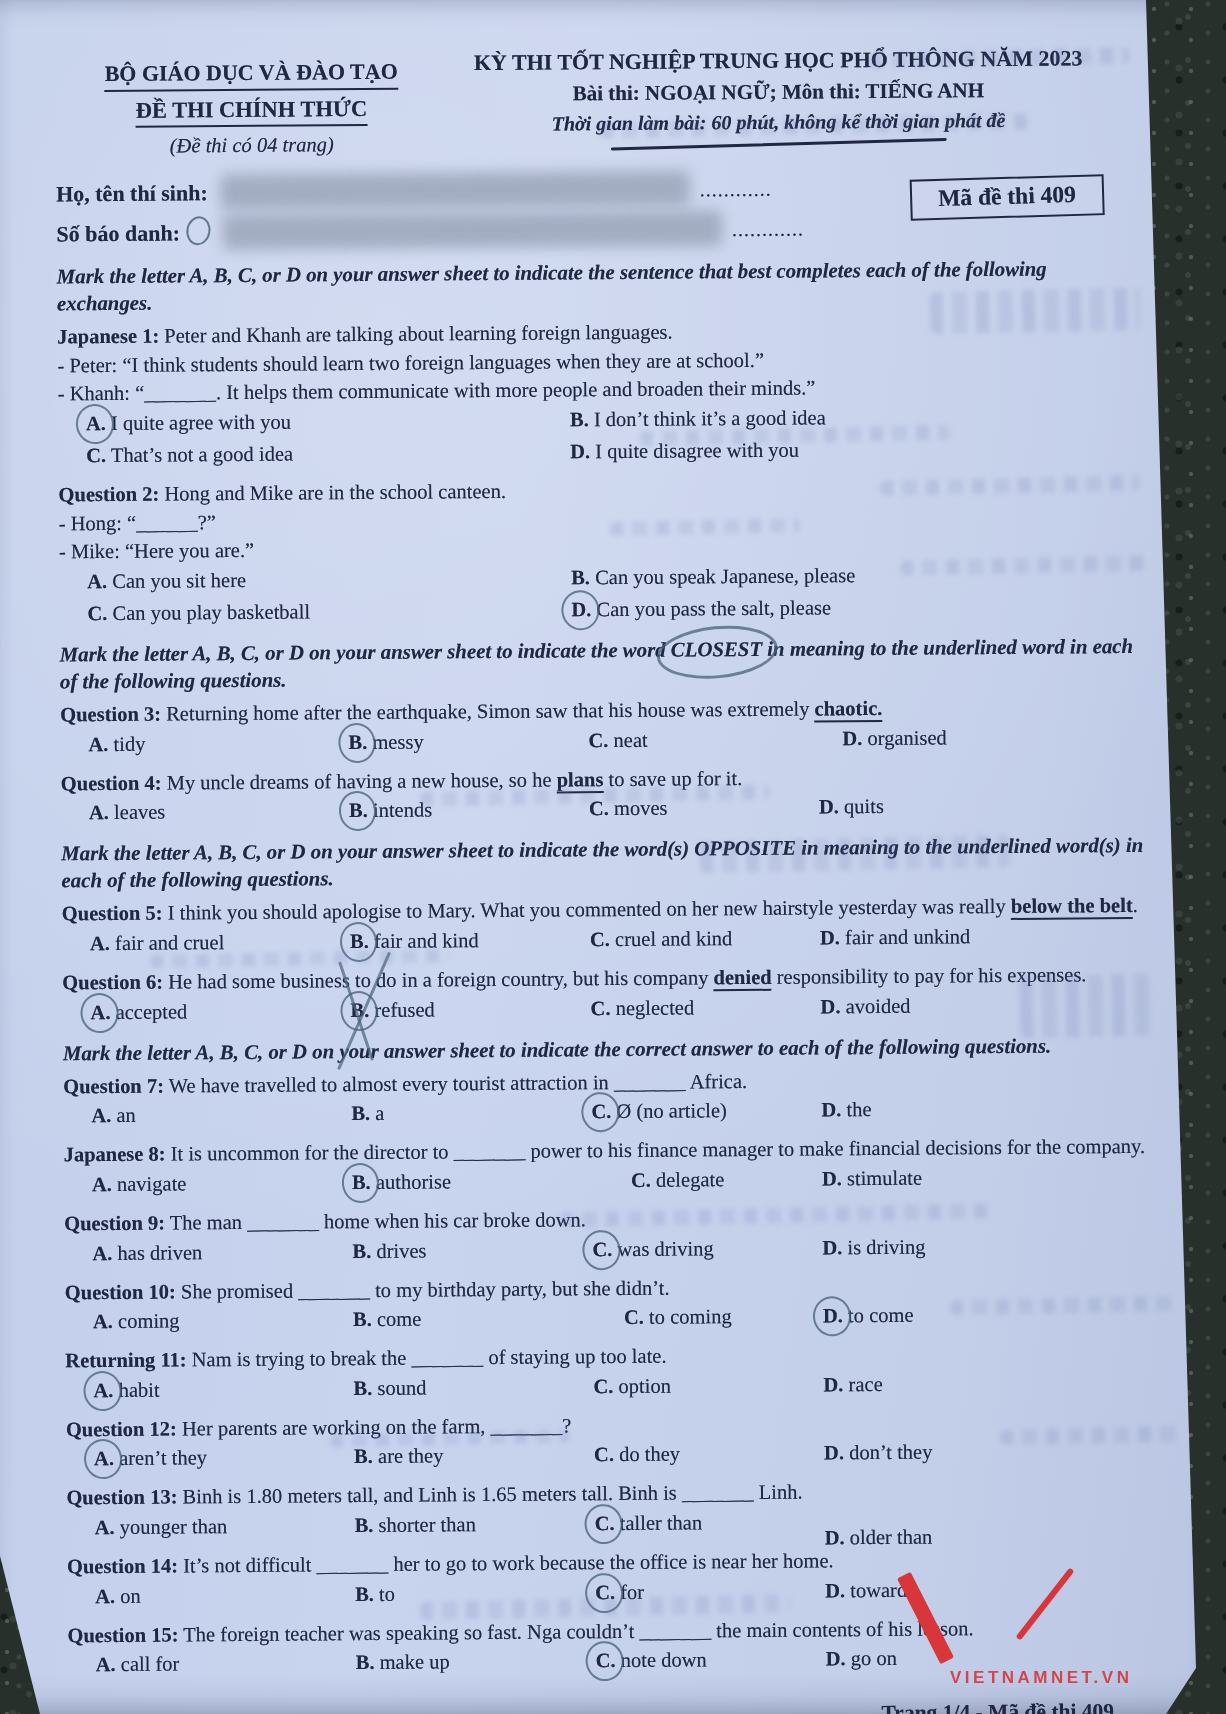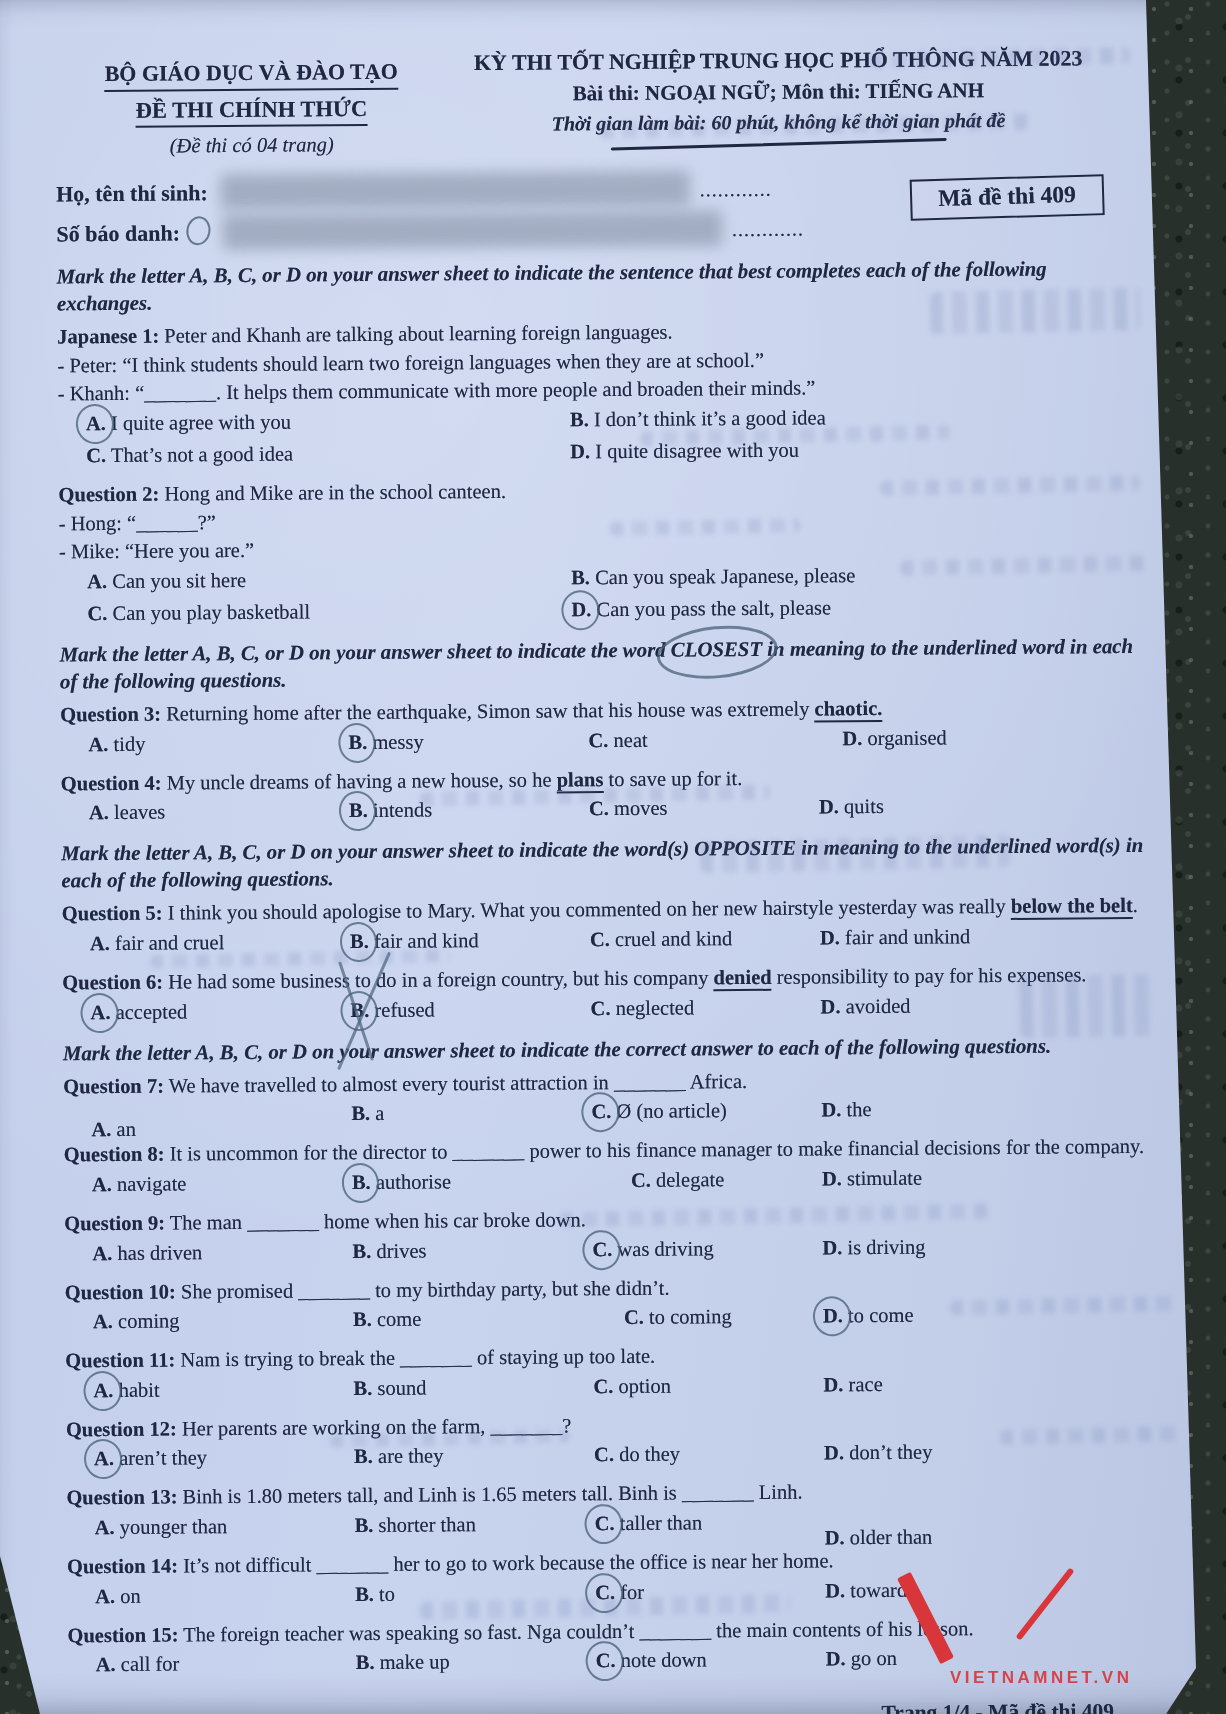--- a/index.html
+++ b/index.html
@@ -193,28 +193,28 @@
             <span class="opt" style="left: 28px; top: 0px;"><span class="letter pen">A.</span> accepted</span>
             <span class="opt" style="left: 288px; top: 0px;"><span class="letter pen">B.<i class="xline x1"></i><i class="xline x2"></i></span> refused</span>
             <span class="opt" style="left: 528px; top: 0px;"><span class="letter">C.</span> neglected</span>
             <span class="opt" style="left: 758px; top: 0px;"><span class="letter">D.</span> avoided</span>
           </div>
         </div>
         <p class="section-head"><span>Mark the letter A, B, C, or D on your answer sheet to indicate the correct answer to each of the following questions.</span></p>
         <div class="question">
           <p class="q-text"><b class="q-label">Question 7:</b> <span>We have travelled to almost every tourist attraction in _______ Africa.</span></p>
           <div class="opts">
-            <span class="opt" style="left: 28px; top: 14px;"><span class="letter">A.</span> an</span>
+            <span class="opt" style="left: 28px; top: 0px;"><span class="letter">A.</span> an</span>
             <span class="opt" style="left: 288px; top: 0px;"><span class="letter">B.</span> a</span>
             <span class="opt" style="left: 528px; top: 0px;"><span class="letter pen">C.</span> Ø (no article)</span>
             <span class="opt" style="left: 758px; top: 0px;"><span class="letter">D.</span> the</span>
           </div>
         </div>
         <div class="question">
-          <p class="q-text"><b class="q-label">Question 8:</b> <span>It is uncommon for the director to _______ power to his finance manager to make financial decisions for the company.</span></p>
+          <p class="q-text"><b class="q-label">Japanese 8:</b> <span>It is uncommon for the director to _______ power to his finance manager to make financial decisions for the company.</span></p>
           <div class="opts">
             <span class="opt" style="left: 28px; top: 0px;"><span class="letter">A.</span> navigate</span>
             <span class="opt" style="left: 288px; top: 0px;"><span class="letter pen">B.</span> authorise</span>
             <span class="opt" style="left: 540px; top: 0px; margin-left: 27px;"><span class="letter">C.</span> delegate</span>
             <span class="opt" style="left: 758px; top: 0px;"><span class="letter">D.</span> stimulate</span>
           </div>
         </div>
         <div class="question">
           <p class="q-text"><b class="q-label">Question 9:</b> <span>The man _______ home when his car broke down.</span></p>
           <div class="opts">
@@ -227,21 +227,21 @@
         <div class="question">
           <p class="q-text"><b class="q-label">Question 10:</b> <span>She promised _______ to my birthday party, but she didn’t.</span></p>
           <div class="opts">
             <span class="opt" style="left: 28px; top: 0px;"><span class="letter">A.</span> coming</span>
             <span class="opt" style="left: 288px; top: 0px;"><span class="letter">B.</span> come</span>
             <span class="opt" style="left: 528px; top: 0px; margin-left: 31px;"><span class="letter">C.</span> to coming</span>
             <span class="opt" style="left: 758px; top: 0px;"><span class="letter pen">D.</span> to come</span>
           </div>
         </div>
         <div class="question">
-          <p class="q-text"><b class="q-label">Question 11:</b> <span>Nam is trying to break the _______ of staying up too late.</span></p>
+          <p class="q-text"><b class="q-label">Returning 11:</b> <span>Nam is trying to break the _______ of staying up too late.</span></p>
           <div class="opts">
             <span class="opt" style="left: 28px; top: 0px;"><span class="letter pen">A.</span> habit</span>
             <span class="opt" style="left: 288px; top: 0px;"><span class="letter">B.</span> sound</span>
             <span class="opt" style="left: 528px; top: 0px;"><span class="letter">C.</span> option</span>
             <span class="opt" style="left: 758px; top: 0px;"><span class="letter">D.</span> race</span>
           </div>
         </div>
         <div class="question">
           <p class="q-text"><b class="q-label">Question 12:</b> <span>Her parents are working on the farm, _______?</span></p>
           <div class="opts">

